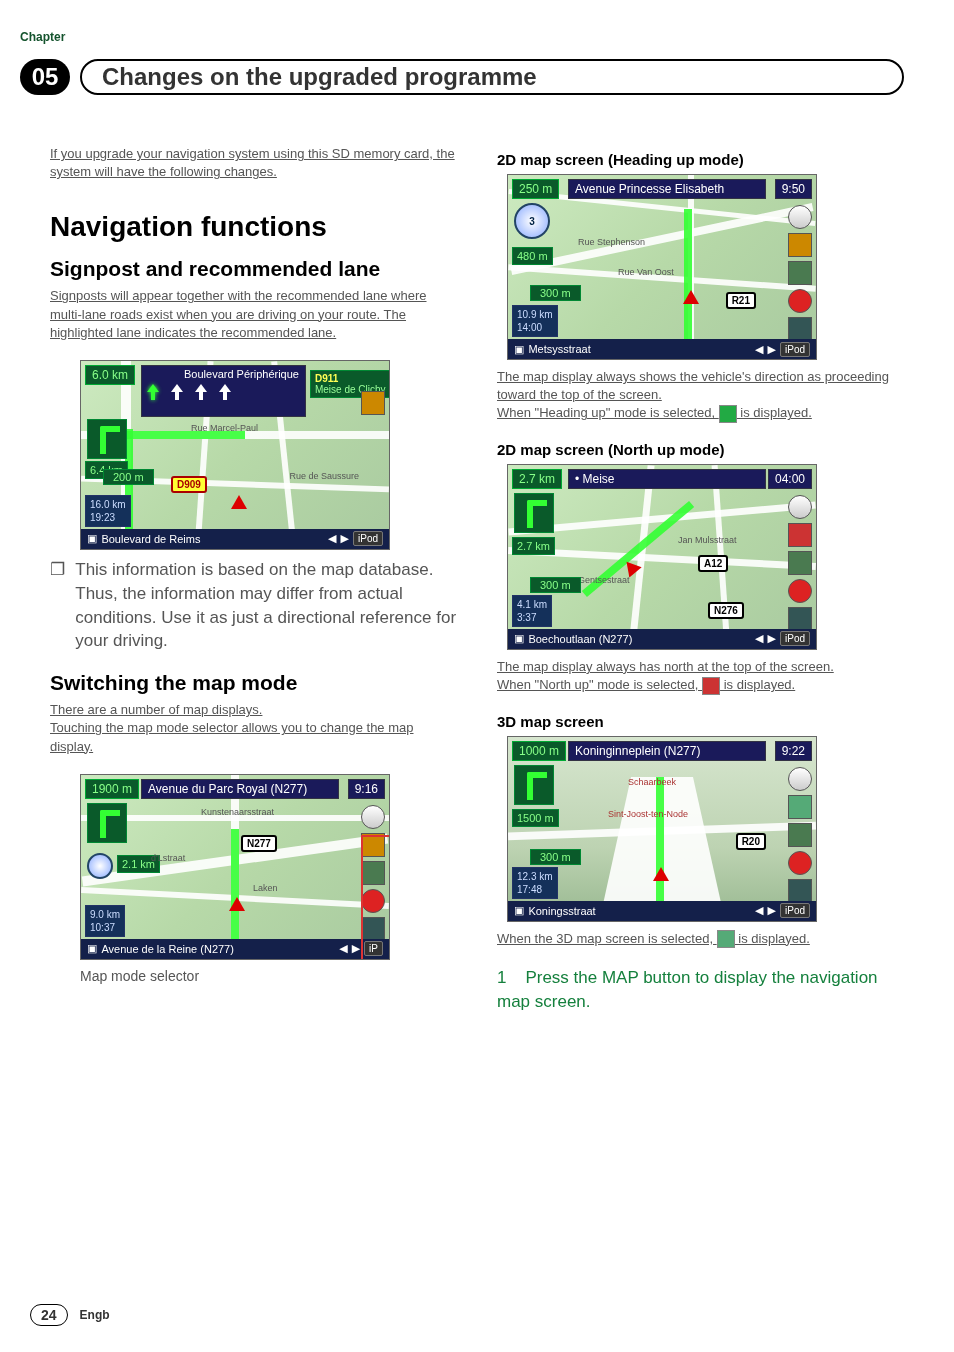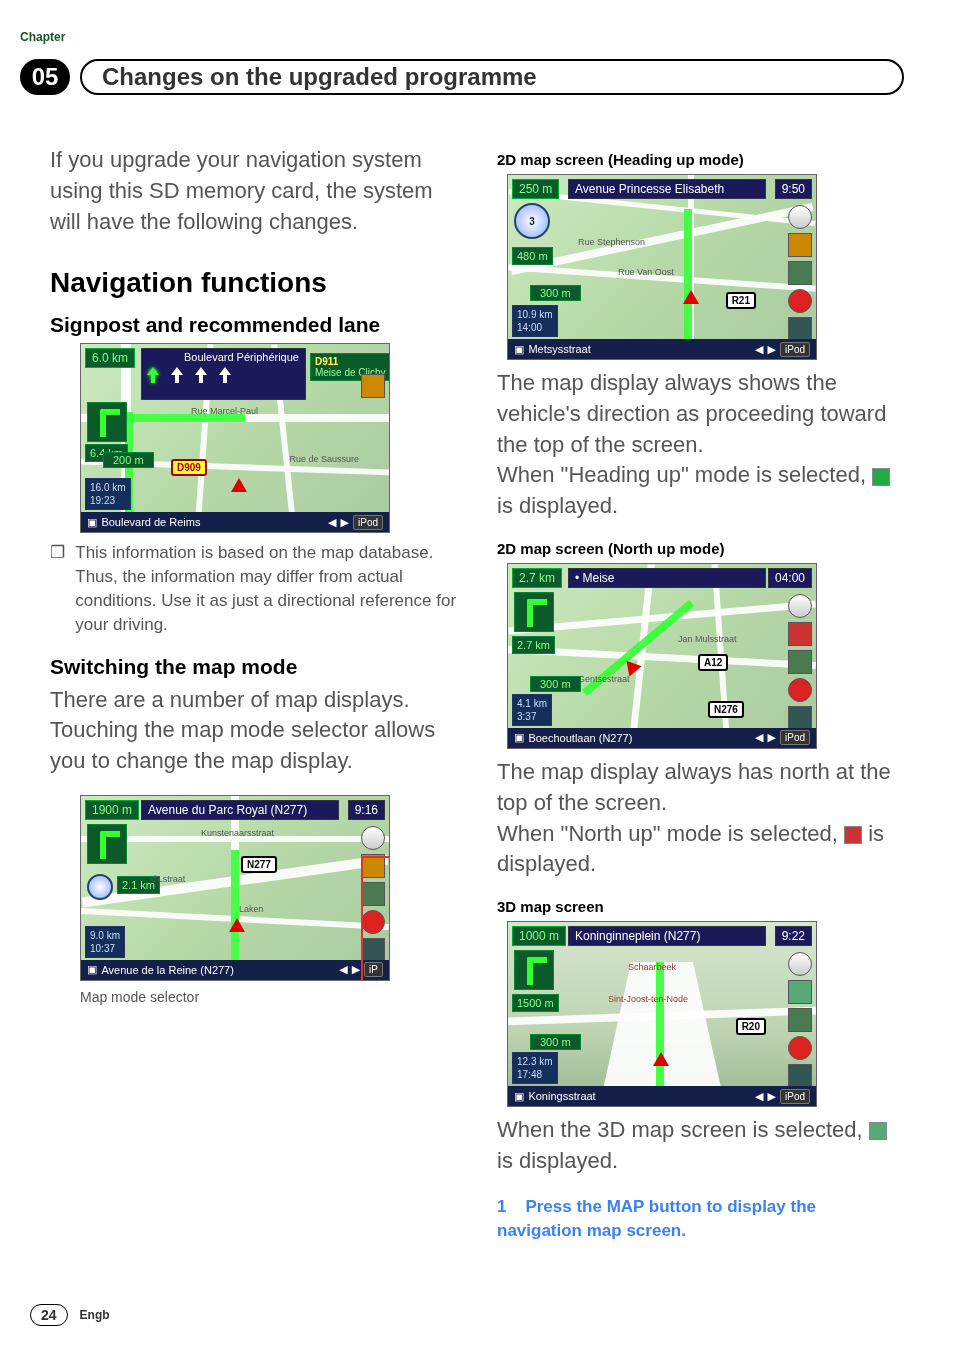--- a/index.html
+++ b/index.html
@@ -49,24 +49,25 @@
     padding: 0 20px;
     font-size: 24px;
     font-weight: bold;
   }
   .columns {
     display: flex;
     gap: 40px;
   }
   .col { flex: 1; min-width: 0; }
   .body-text {
-    font-size: 22px;
+    font-size: 13px;
     color: #555;
     line-height: 1.4;
     margin-bottom: 18px;
+    text-decoration: underline;
   }
   h1.section {
     font-size: 28px;
     font-weight: bold;
     color: #000;
     margin-top: 30px;
     margin-bottom: 6px;
   }
   h2.subsection {
     font-size: 21px;
@@ -86,22 +87,22 @@
     display: flex;
     gap: 10px;
     font-size: 17px;
     color: #555;
     line-height: 1.4;
     margin-bottom: 18px;
   }
   .bullet-icon { flex-shrink:0; }
   .inst-row {
     font-size: 17px;
-    font-weight: bold;
-    color: #3b82f6;
+    font-weight: normal;
+    color: #15803d;
     line-height: 1.4;
   }
   .caption {
     font-size: 14px;
     color: #555;
     text-align: left;
     margin-top: 6px;
   }
   .inline-icon {
     display:inline-block;
@@ -288,20 +289,21 @@
   <div class="title-pill">Changes on the upgraded programme</div>
 </div>
 
 <div class="columns">
 
   <div class="col">
     <p class="body-text">If you upgrade your navigation system using this SD memory card, the system will have the following changes.</p>
 
     <h1 class="section">Navigation functions</h1>
     <h2 class="subsection">Signpost and recommended lane</h2>
+    <p class="body-text">Signposts will appear together with the recommended lane where multi-lane roads exist when you are driving on your route. The highlighted lane indicates the recommended lane.</p>
 
     <div class="map-wrap">
       <div class="mapshot tall">
         <div class="roads">
           <div class="road" style="left:40px;top:0;width:10px;height:100%"></div>
           <div class="road" style="left:0;top:70px;width:100%;height:8px"></div>
           <div class="road" style="left:120px;top:0;width:6px;height:100%;transform:rotate(4deg)"></div>
           <div class="road" style="left:200px;top:0;width:6px;height:100%;transform:rotate(-6deg)"></div>
           <div class="road" style="left:0;top:120px;width:100%;height:6px;transform:rotate(2deg)"></div>
         </div>
@@ -368,21 +370,21 @@
         <div class="route" style="left:150px;bottom:20px;width:8px;height:110px"></div>
         <div class="vehicle" style="left:148px;bottom:48px"></div>
         <div class="top-dist">1900 m</div>
         <div class="top-title">Avenue du Parc Royal (N277)</div>
         <div class="top-time">9:16</div>
         <div class="arrow"></div>
         <div class="compass" style="top:78px;left:6px;width:26px;height:26px"></div>
         <div class="sub-dist" style="top:80px;left:36px">2.1 km</div>
         <div class="street-label" style="left:120px;top:32px">Kunstenaarsstraat</div>
         <div class="street-label" style="left:70px;top:78px">d'Lstraat</div>
-        <div class="street-label" style="left:158px;top:108px">Laken</div>
+        <div class="street-label" style="left:172px;top:108px">Laken</div>
         <div class="shield b" style="left:160px;top:60px">N277</div>
         <div class="right-stack">
           <div class="side-btn btn-compass"></div>
           <div class="side-btn btn-mode"></div>
           <div class="side-btn btn-blank"></div>
           <div class="side-btn btn-red"></div>
           <div class="side-btn btn-photo"></div>
         </div>
         <div class="stat-box">
           <span>9.0 km</span><br><span>10:37</span>

